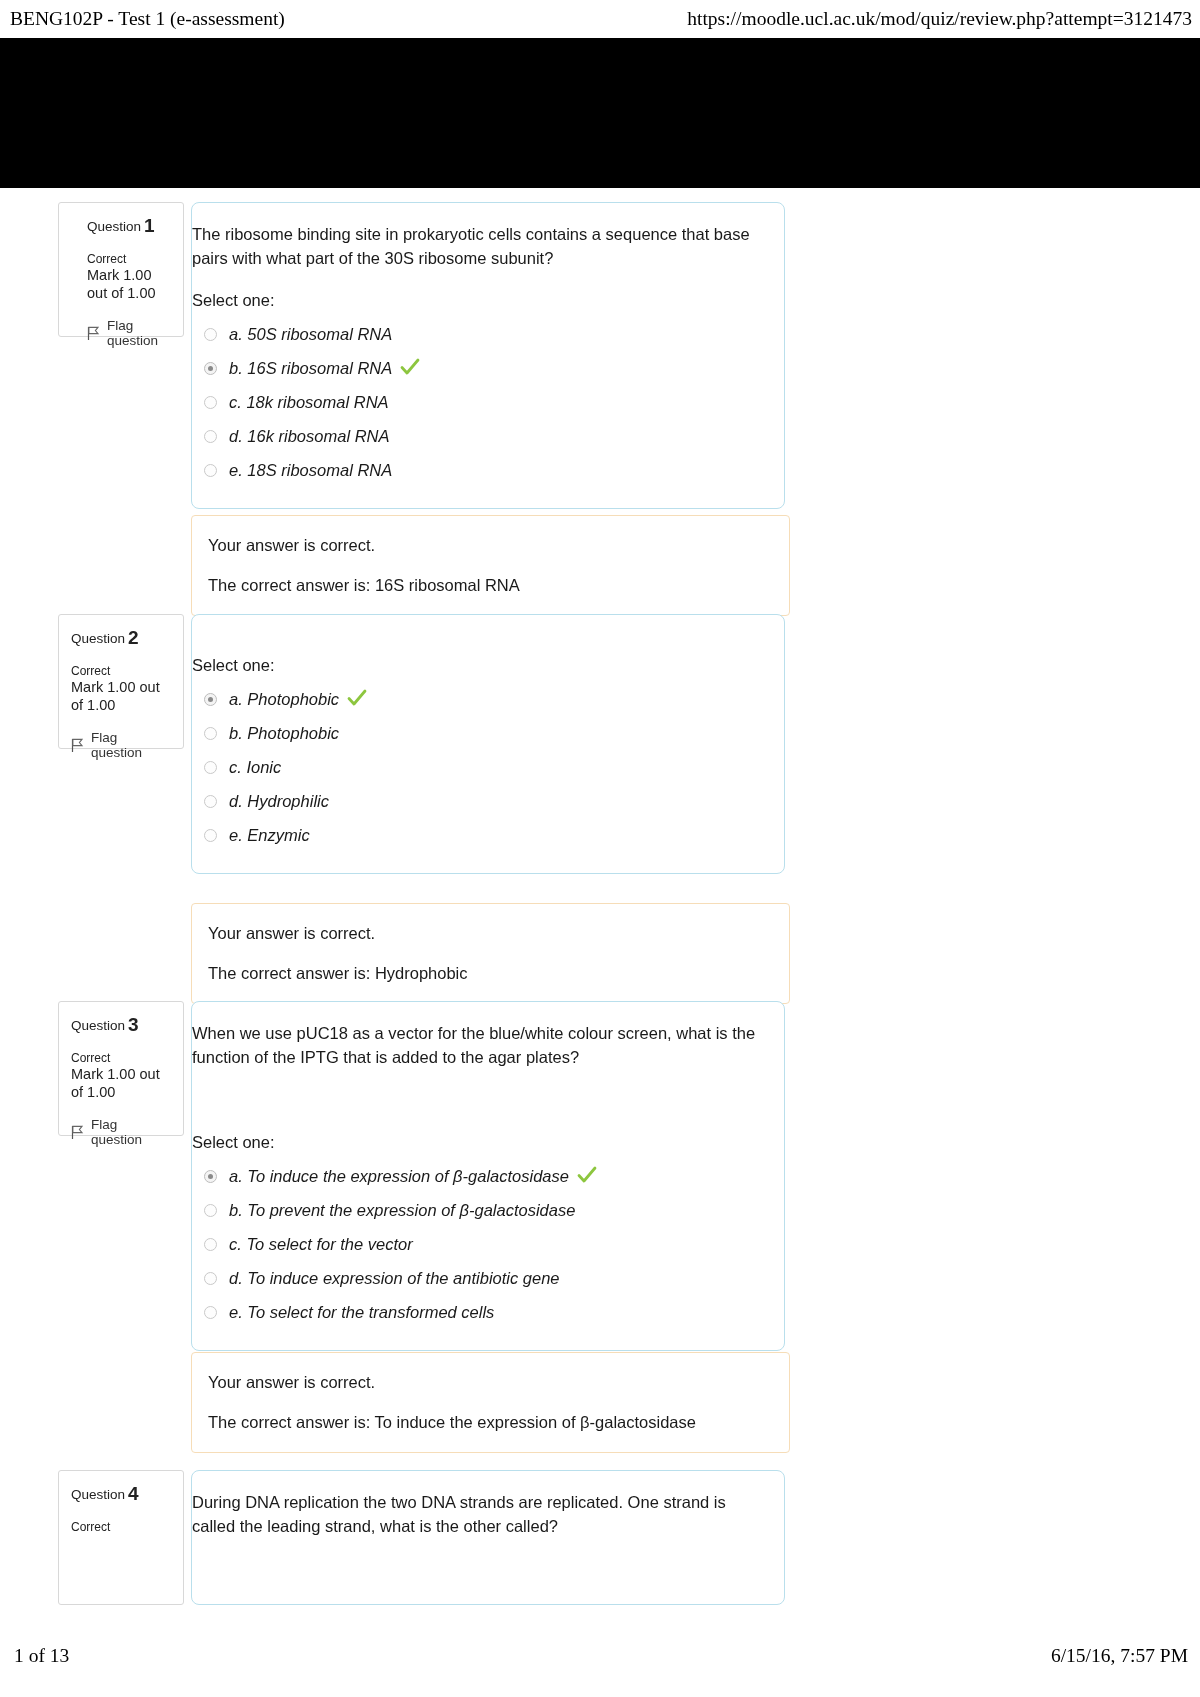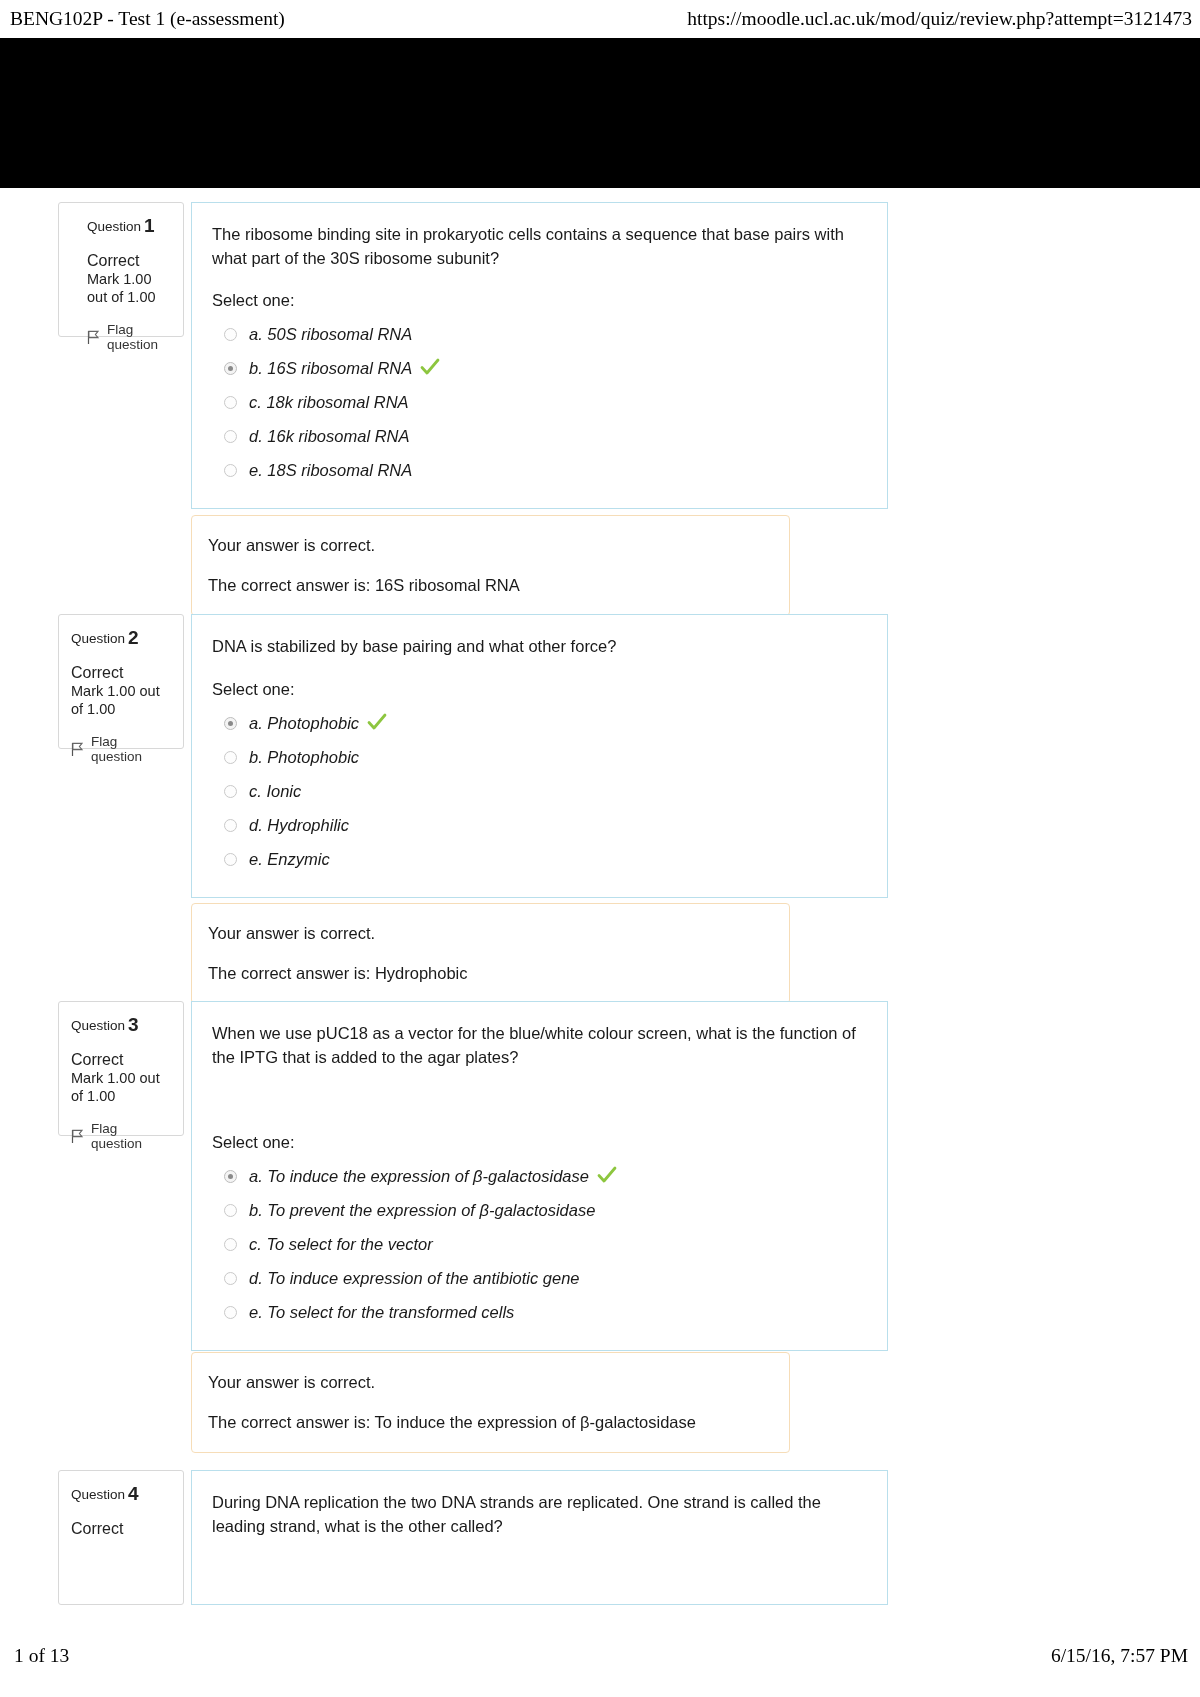--- a/index.html
+++ b/index.html
@@ -80,21 +80,21 @@
     line-height: 1.2;
     white-space: nowrap;
   }
   .qinfo .qnum-line .qnum {
     font-size: 19px;
     font-weight: bold;
     vertical-align: -1px;
     margin-left: 3px;
   }
   .qinfo .qstate {
-    font-size: 16px;
+    font-size: 12px;
     color: #222;
     margin-top: 14px;
   }
   .qinfo .qgrade {
     font-size: 14.5px;
     color: #222;
     margin-top: 0;
     line-height: 1.25;
   }
   .qinfo .qflag {
@@ -104,26 +104,26 @@
     display: flex;
     align-items: center;
     gap: 7px;
   }
   .qinfo .qflag .flag-svg { flex: 0 0 auto; display: block; }
 
   
   .qcontent {
     position: absolute;
     left: 191px;
-    width: 697px;
+    width: 594px;
     border: 1px solid #b9dfec;
-    border-radius: 0;
+    border-radius: 8px;
     background: #fff;
     box-sizing: border-box;
-    padding: 20px 18px 20px 20px;
+    padding: 20px 18px 20px 0;
   }
   .qtext {
     font-size: 16.5px;
     line-height: 1.43;
     color: #1a1a1a;
     margin: 0;
   }
   .select-one {
     font-size: 16.5px;
     color: #1a1a1a;
@@ -290,21 +290,20 @@
       <div class="qflag">
         <svg class="flag-svg" width="13" height="15" viewBox="0 0 13 15">
           <path d="M1.5 1 L1.5 14" stroke="#555" stroke-width="1.2" fill="none"></path>
           <path d="M1.8 1.4 L11 1.4 L8.4 4.6 L11 7.6 L1.8 7.6 Z" stroke="#666" stroke-width="1.1" fill="none"></path>
         </svg>
         <span>Flag question</span>
       </div>
     </div>
 
     <div class="qcontent" style="top:426px;">
-      <p class="qtext">DNA is stabilized by base pairing and what other force?</p>
       <div class="select-one">Select one:</div>
       <div class="answers">
         <div class="answer-row">
           <span class="radio checked"></span>
           <span class="answer-label">a. Photophobic</span>
           <span class="tick">
             <svg width="20" height="18" viewBox="0 0 20 18">
                 <path d="M2 9.5 L7 15 L18 2" stroke="#8dc63f" stroke-width="2.8" fill="none" stroke-linecap="round" stroke-linejoin="round"></path>
               </svg>
           </span>

